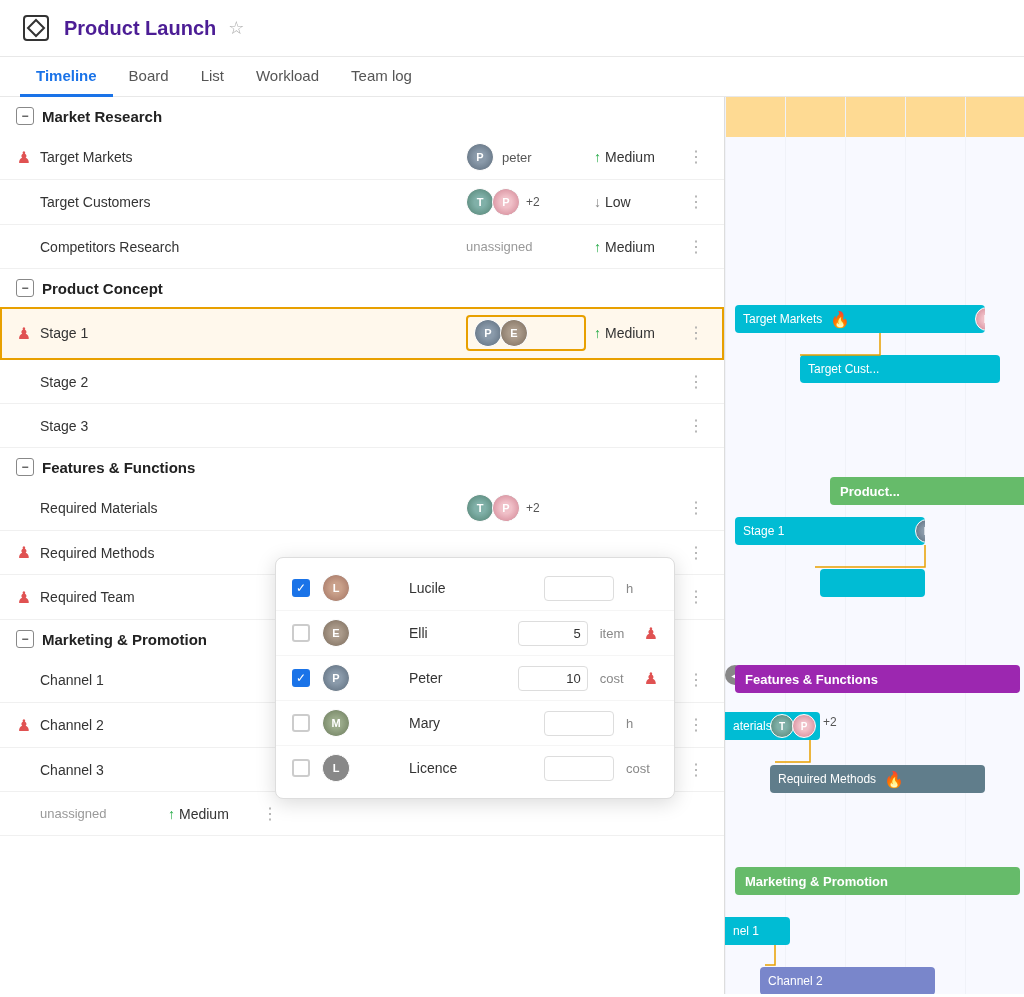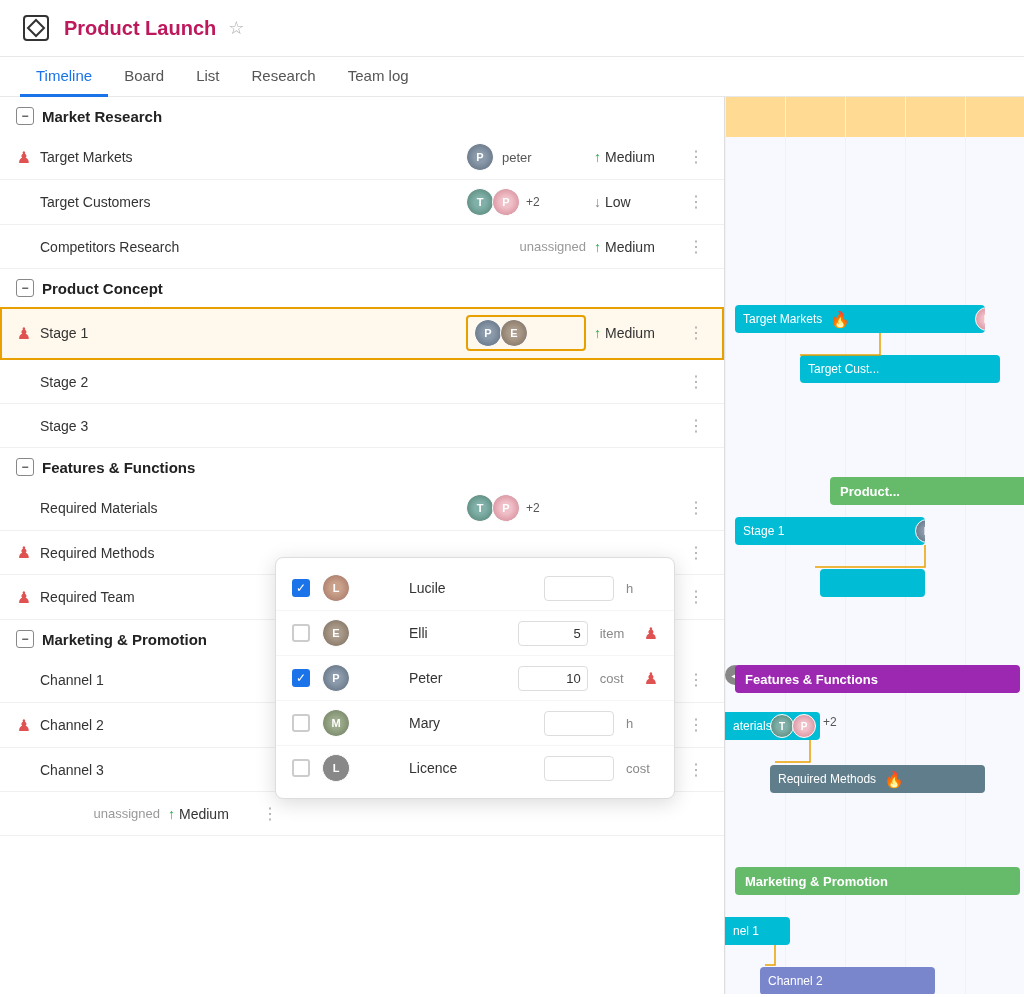--- a/index.html
+++ b/index.html
@@ -10,21 +10,21 @@
       display: flex;
       align-items: center;
       padding: 12px 20px;
       border-bottom: 1px solid #e8e8e8;
       gap: 12px;
     }
     .app-logo {
       width: 32px; height: 32px;
     }
     .app-title {
-      font-size: 20px; font-weight: 600; color: #be185d;
+      font-size: 20px; font-weight: 600; color: #4c1d95;
     }
     .star-icon { color: #aaa; font-size: 18px; cursor: pointer; }
 
     
     .nav-tabs {
       display: flex;
       align-items: center;
       padding: 0 20px;
       border-bottom: 1px solid #e8e8e8;
       gap: 0;
@@ -33,21 +33,21 @@
       padding: 10px 16px;
       font-size: 15px;
       color: #555;
       cursor: pointer;
       border-bottom: 3px solid transparent;
       margin-bottom: -1px;
     }
     .nav-tab.active {
       color: #1a73e8;
       border-bottom: 3px solid #1a73e8;
-      font-weight: 400;
+      font-weight: 700;
     }
 
     
     .main-layout {
       display: flex;
       height: calc(997px - 100px);
       overflow: hidden;
     }
 
     
@@ -117,21 +117,21 @@
       background: #ccc;
       display: flex; align-items: center; justify-content: center;
       font-size: 11px;
       font-weight: 600;
       color: #fff;
       overflow: hidden;
       border: 1.5px solid #fff;
       flex-shrink: 0;
     }
     .avatar-count { font-size: 12px; color: #555; margin-left: 2px; }
-    .unassigned { color: #999; font-size: 13px; min-width: 120px; text-align: right; }
+    .unassigned { color: #999; font-size: 13px; min-width: 120px; }
 
     
     .priority {
       display: flex;
       align-items: center;
       gap: 4px;
       min-width: 90px;
       color: #333;
     }
     .arrow-up { color: #22aa44; font-size: 14px; }
@@ -312,21 +312,21 @@
     <path d="M16 8 L24 16 L16 24 L8 16 Z" fill="none" stroke="#333" stroke-width="2"></path>
   </svg>
   <span class="app-title">Product Launch</span>
   <span class="star-icon">☆</span>
 </div>
 
 <div class="nav-tabs">
   <div class="nav-tab active">Timeline</div>
   <div class="nav-tab">Board</div>
   <div class="nav-tab">List</div>
-  <div class="nav-tab">Research</div>
+  <div class="nav-tab">Workload</div>
   <div class="nav-tab">Team log</div>
 </div>
 
 <div class="main-layout">
 
   <div class="task-list">
 
     <div class="section-header">
       <div class="collapse-btn">−</div>
       <span>Market Research</span>

